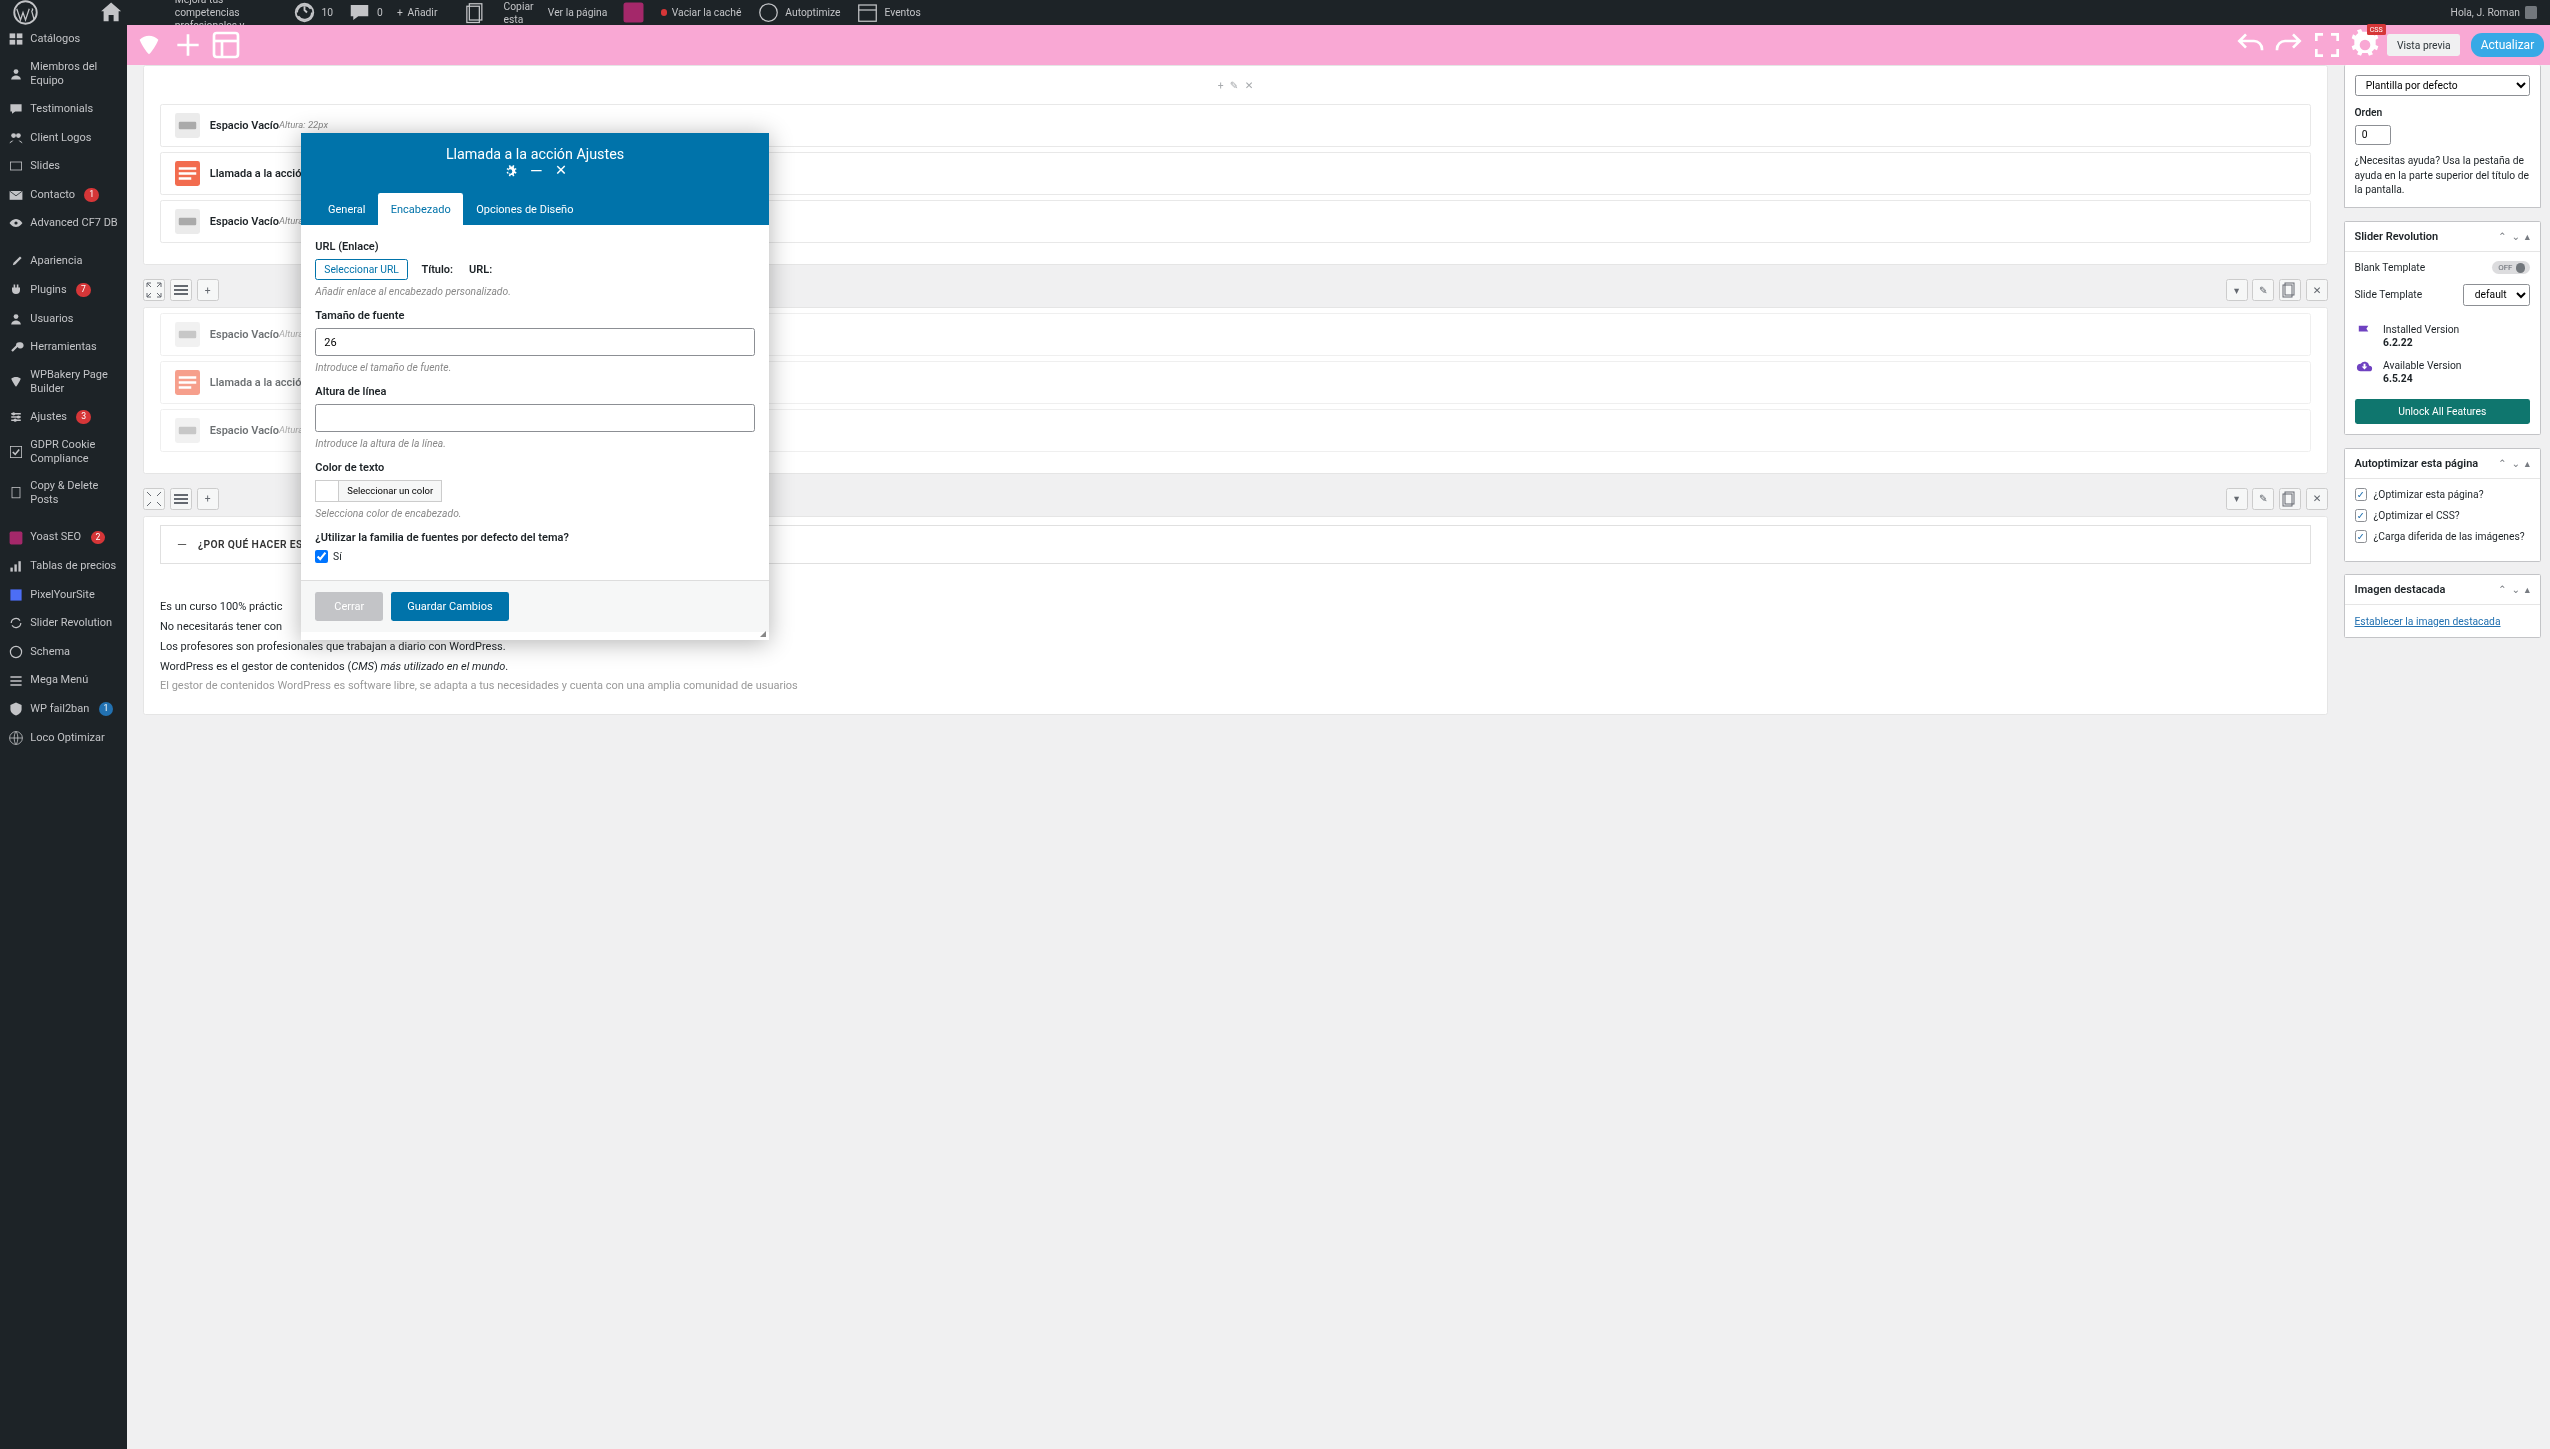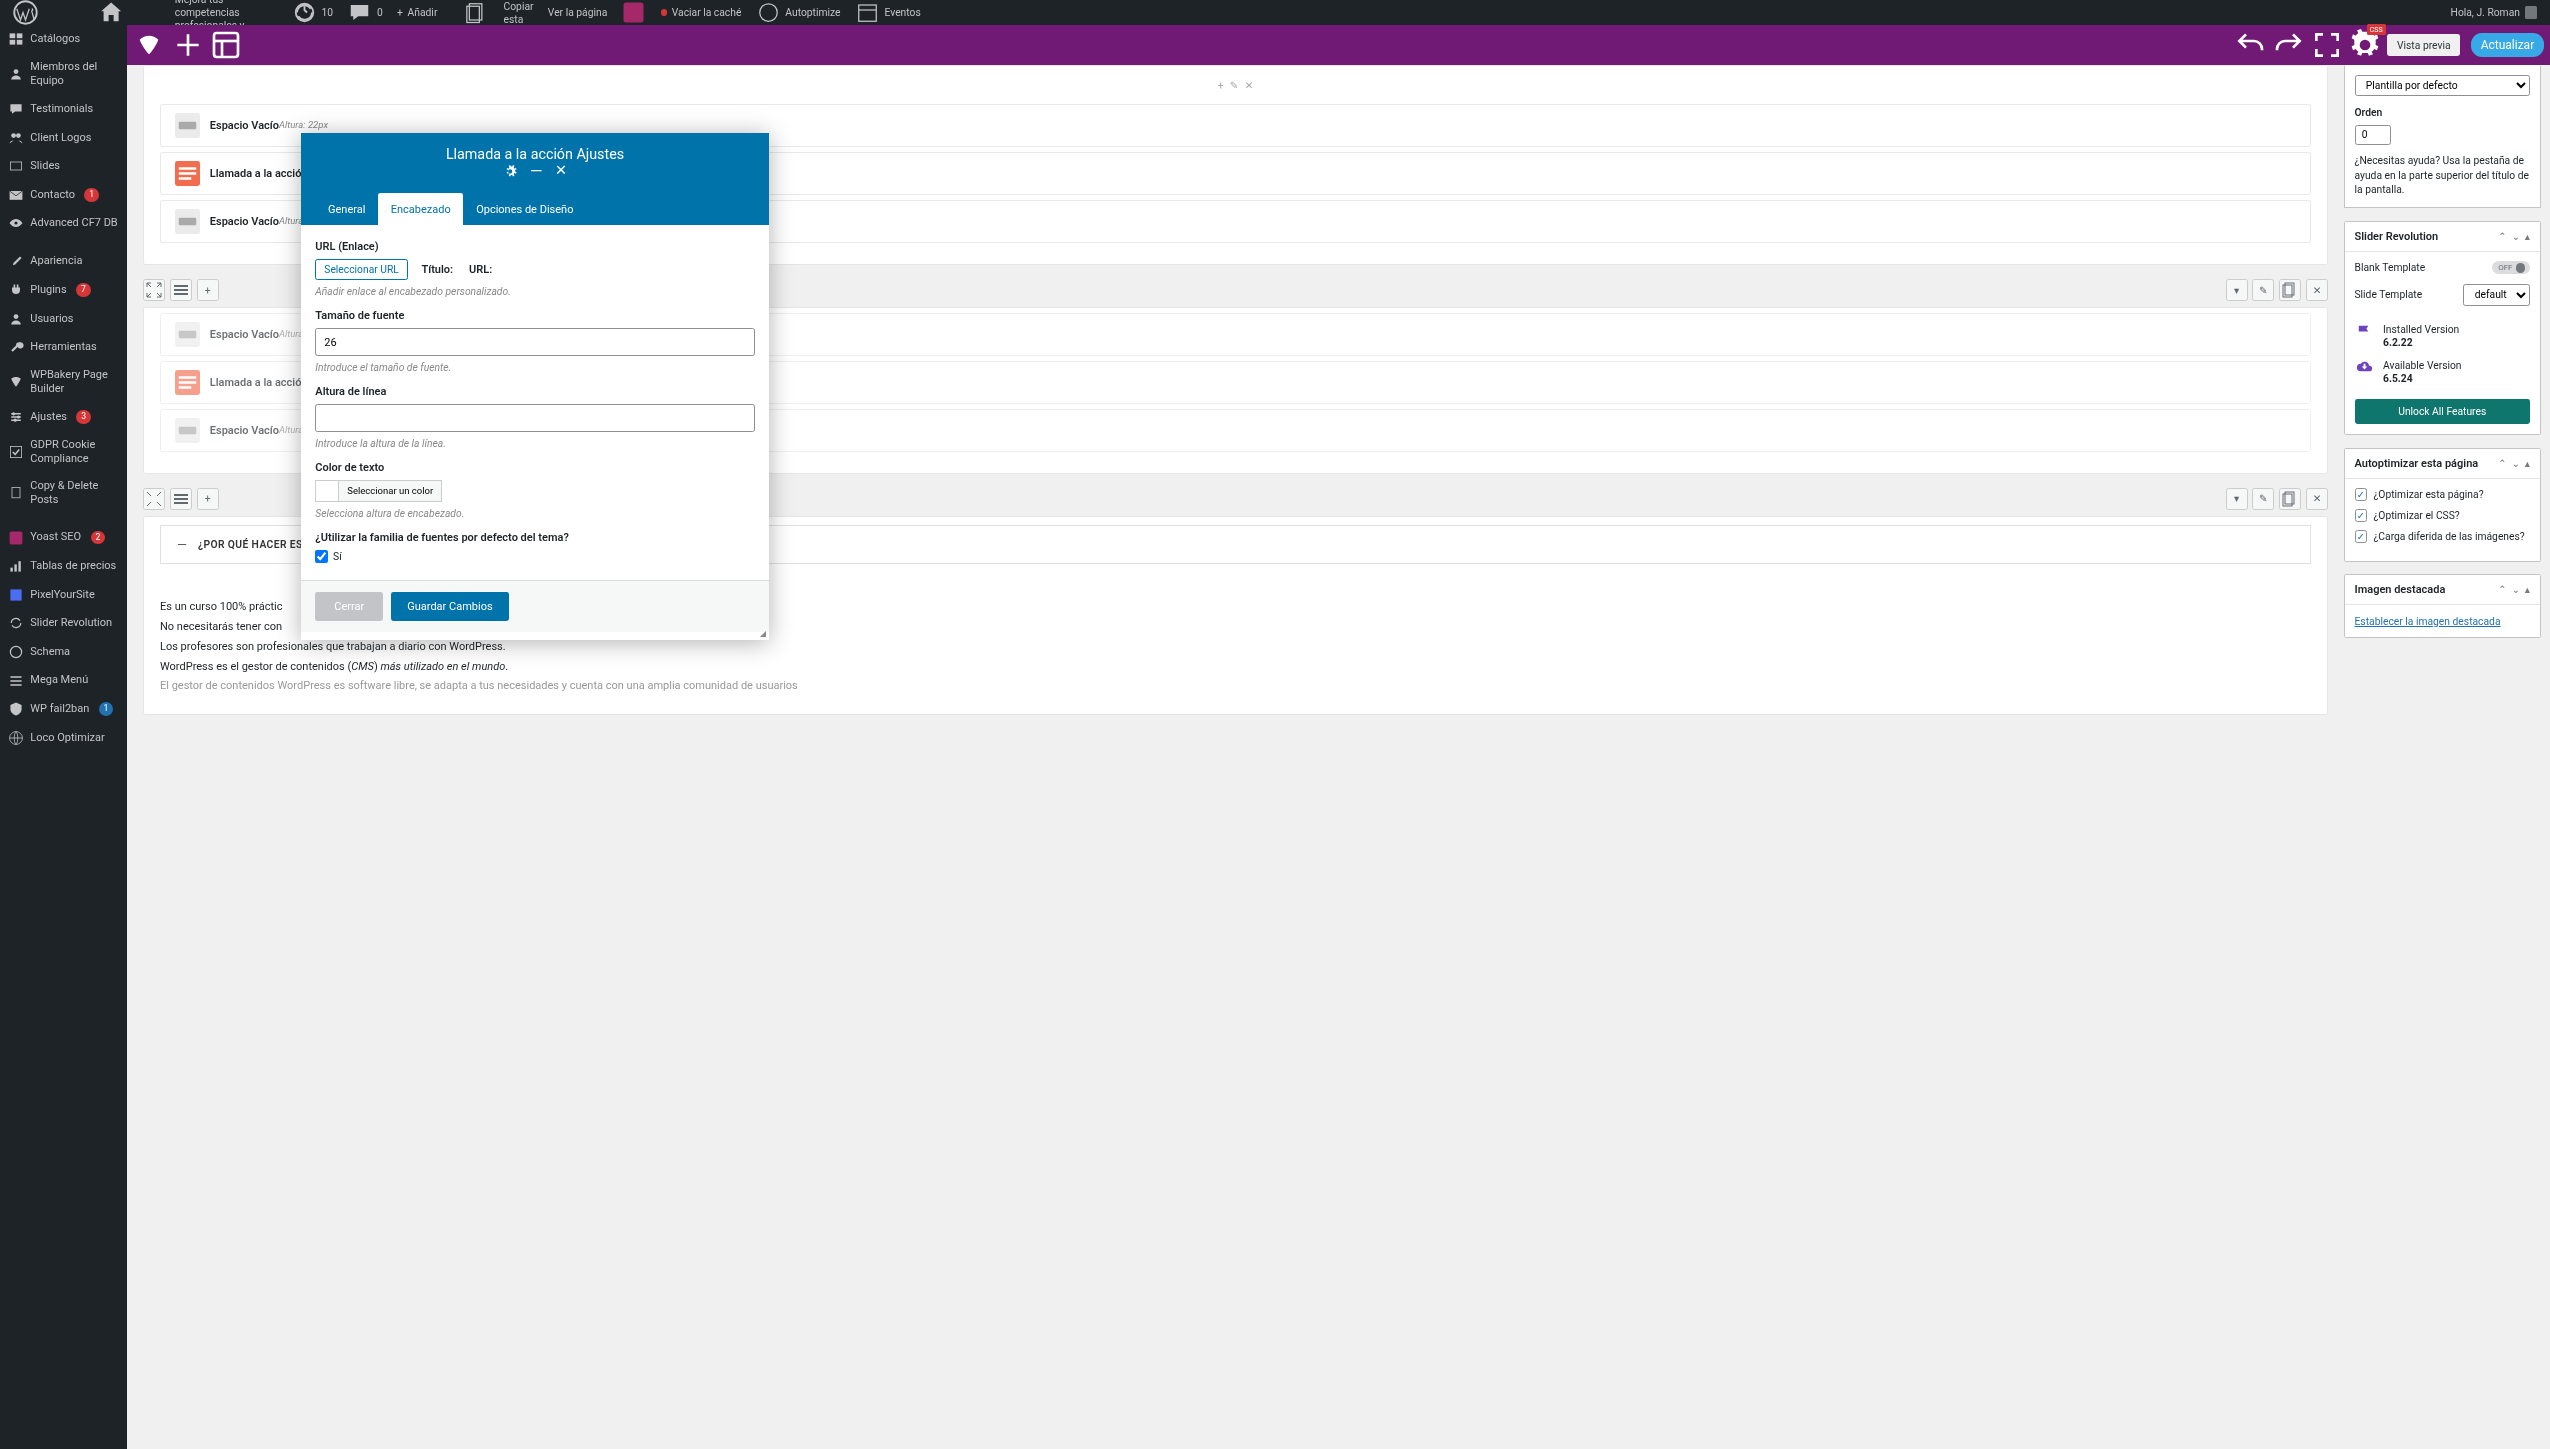--- a/index.html
+++ b/index.html
@@ -14,21 +14,21 @@
 
 
 .sidebar { position: fixed; left: 0; top: 25px; bottom: 0; width: 127px; background: #1d2327; color: #c3c4c7; overflow-y: auto; }
 .sidebar-item { display: flex; align-items: center; gap: 6.3px; padding: 6.3px 8px; cursor: pointer; font-size: 11px; }
 .sidebar-icon { width: 16px; height: 16px; display: flex; align-items: center; justify-content: center; flex-shrink: 0; }
 .sidebar-text { line-height: 1.3; }
 .badge { background: #d63638; color: #fff; border-radius: 7.1px; padding: 0 4.8px; font-size: 8.7px; line-height: 13.5px; margin-left: 3.2px; }
 .badge-blue { background: #2271b1; }
 
 
-.blue-toolbar { position: fixed; top: 25px; left: 127px; right: 0; height: 40px; background: #701a75; display: flex; align-items: center; justify-content: space-between; padding: 0 6.3px; z-index: 100; }
+.blue-toolbar { position: fixed; top: 25px; left: 127px; right: 0; height: 40px; background: #f9a8d4; display: flex; align-items: center; justify-content: space-between; padding: 0 6.3px; z-index: 100; }
 .toolbar-group { display: flex; align-items: center; gap: 6.3px; }
 .toolbar-btn { width: 32px; height: 32px; display: flex; align-items: center; justify-content: center; color: #fff; cursor: pointer; border-radius: 3.2px; }
 .btn-preview { background: #f0f0f1; color: #2c3338; border: none; padding: 4.8px 9.5px; border-radius: 2.4px; cursor: pointer; font-size: 10.3px; }
 .btn-update { background: #37a9e6; color: #fff; border: none; padding: 4.8px 9.5px; border-radius: 11px; cursor: pointer; font-size: 12px; margin-left: 4.8px; }
 .css-pill { position: absolute; top: -4.8px; right: -4.8px; background: #d63638; color: #fff; font-size: 7.1px; padding: 0.8px 3.2px; border-radius: 1.6px; }
 
 
 .main { position: fixed; top: 65px; left: 127px; right: 0; bottom: 0; overflow-y: auto; display: flex; }
 .editor { flex: 1; padding: 0 16px 16px; overflow-y: auto; }
 .right-panel { width: 206px; padding: 0 9.5px 16px 0; overflow-y: auto; flex-shrink: 0; }
@@ -723,21 +723,21 @@
       <label class="field-label">Altura de línea</label>
       <input class="text-input" style="">
       <div class="field-help">Introduce la altura de la línea.</div>
     </div>
     <div class="field-group">
       <label class="field-label">Color de texto</label>
       <div class="color-picker-row">
         <div class="color-swatch"></div>
         <button class="btn-color">Seleccionar un color</button>
       </div>
-      <div class="field-help">Selecciona altura de encabezado.</div>
+      <div class="field-help">Selecciona color de encabezado.</div>
     </div>
     <div class="field-group" style="margin-bottom:3.2px">
       <label class="field-label">¿Utilizar la familia de fuentes por defecto del tema?</label>
       <div class="checkbox-row">
         <input type="checkbox" checked="" style="">
         <span>Sí</span>
       </div>
     </div>
   </div>
   <div class="modal-footer">

